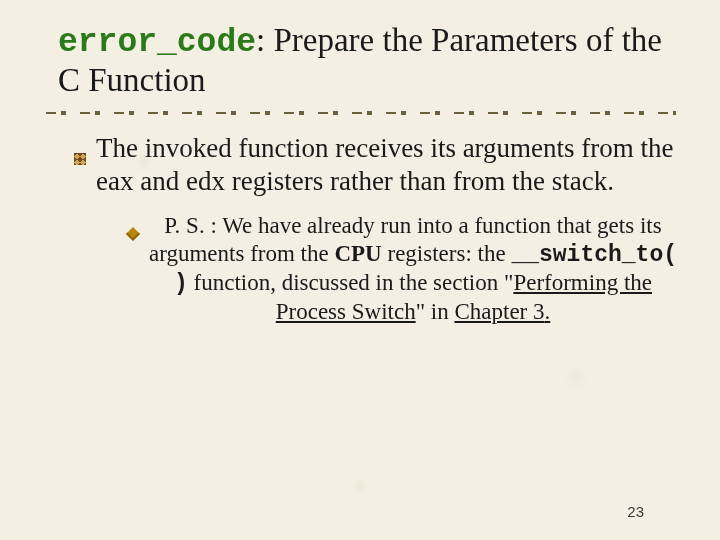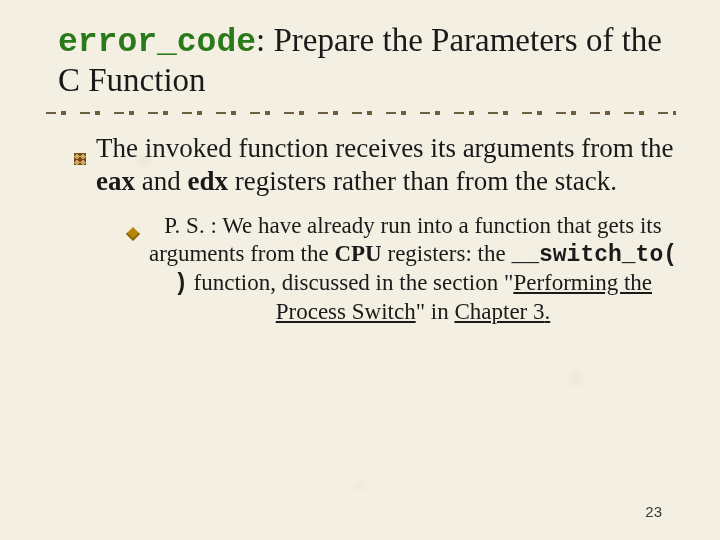--- a/index.html
+++ b/index.html
@@ -82,21 +82,21 @@
     width: 12px; height: 12px;
     background:
       linear-gradient(45deg, #7a4a1a 25%, transparent 25%),
       linear-gradient(-45deg, #7a4a1a 25%, transparent 25%),
       linear-gradient(45deg, transparent 75%, #7a4a1a 75%),
       linear-gradient(-45deg, transparent 75%, #7a4a1a 75%);
     background-size: 6px 6px;
     background-position: 0 0, 0 6px, 6px -6px, -6px 0;
     background-color: #c9a85a;
   }
-  .bullet-lvl1 .text b { font-weight: bold; margin-top: 36px; }
+  .bullet-lvl1 .text b { font-weight: normal; margin-top: 36px; }
   .bullet-lvl2 {
     display: flex;
     margin: 2px 0 0 66px;
     font-size: 23px;
     line-height: 1.22;
     text-align: center;
   }
   .bullet-lvl2 .mark {
     flex: 0 0 auto;
     width: 18px;
@@ -109,21 +109,21 @@
     transform: rotate(45deg);
     box-shadow: inset -2px -2px 0 rgba(0,0,0,0.25);
   }
   .mono {
     font-family: "Courier New", Courier, monospace;
     font-weight: bold;
   }
   .ul { text-decoration: underline; }
   .pagenum {
     position: absolute;
-    right: 58px;
+    right: 76px;
     bottom: 20px;
     font-family: Arial, sans-serif;
     font-size: 15px;
     color: #3a3a3a;
   }
 </style>
 </head>
 <body>
 
 <div class="slide">

